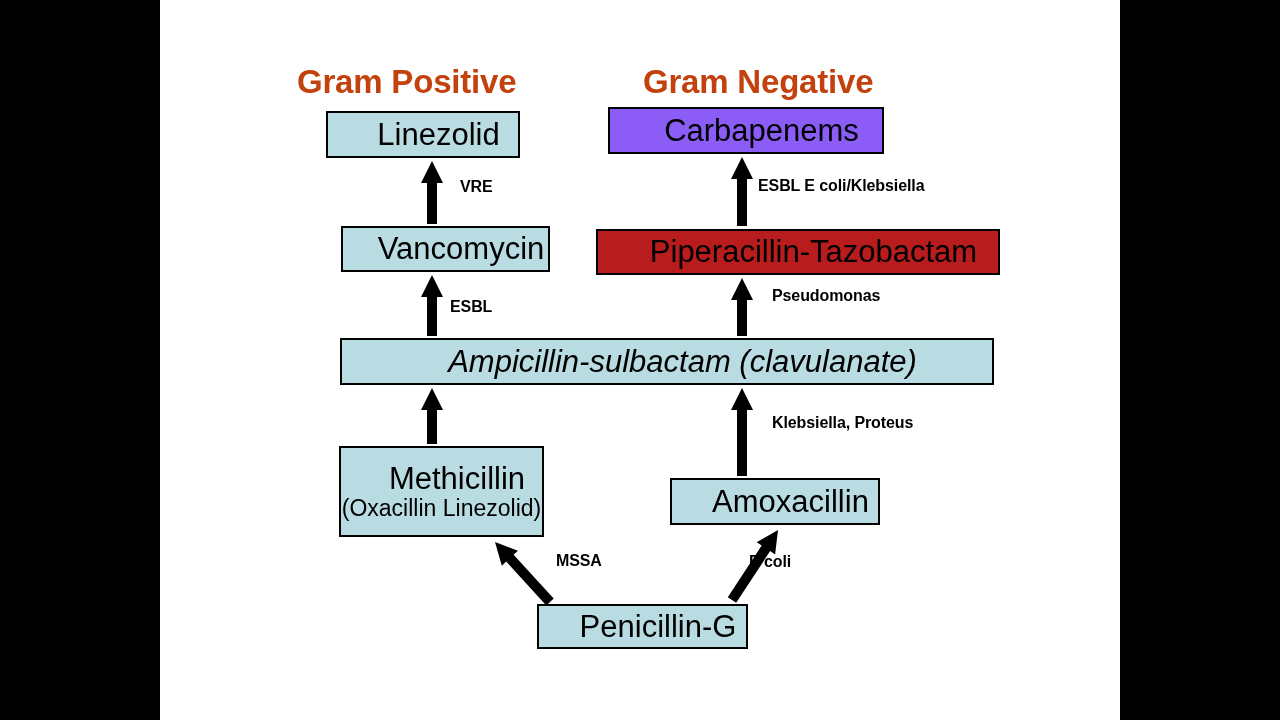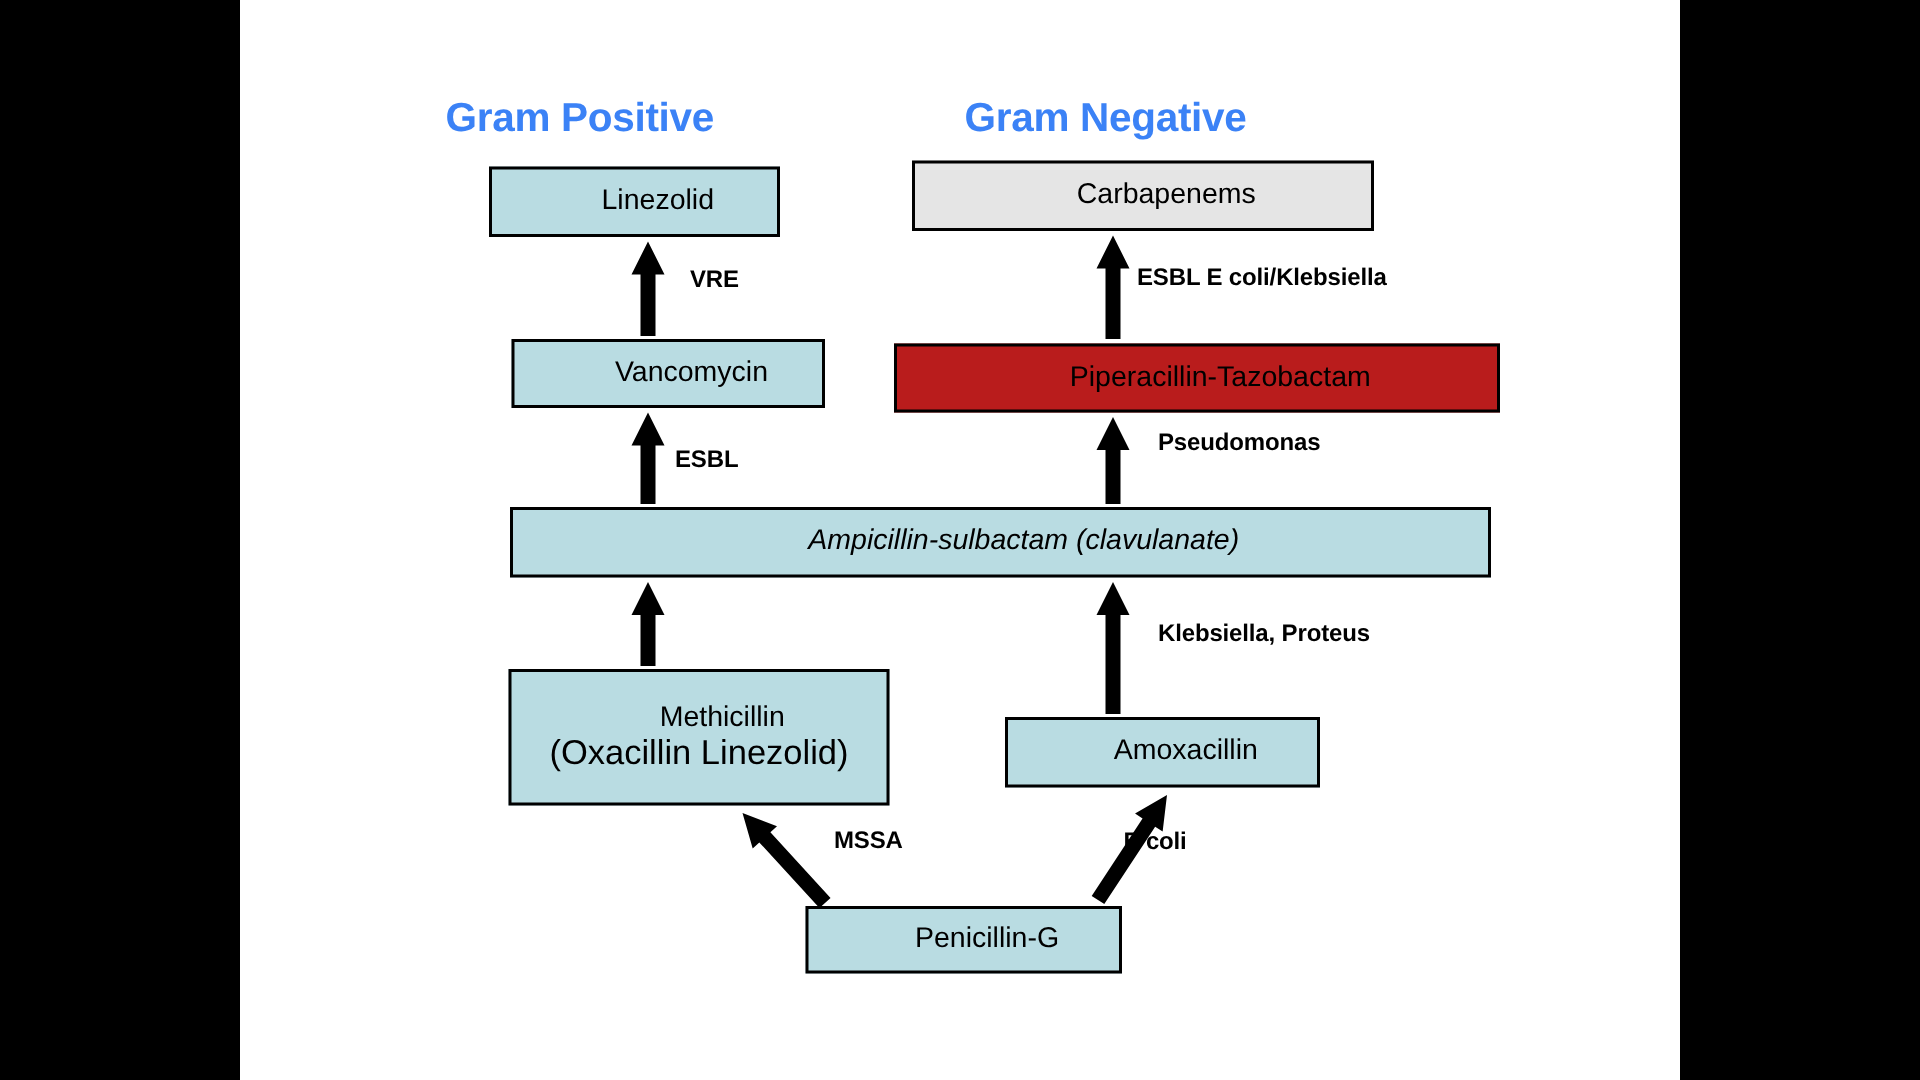--- a/index.html
+++ b/index.html
@@ -36,42 +36,42 @@
     height: 720px;
     background: #000000;
   }
   .pillar.left  { left: 0; }
   .pillar.right { left: 1120px; }
 
   
   .heading {
     position: absolute;
     font-weight: bold;
-    font-size: 27px;
-    color: #3b82f6;
+    font-size: 33px;
+    color: #c2410c;
     white-space: nowrap;
     letter-spacing: -0.2px;
   }
 
   
   .node {
     position: absolute;
     box-sizing: border-box;
     background: #b9dce2;
     border: 2px solid #000000;
     color: #000000;
     display: flex;
     flex-direction: column;
     align-items: center;
     justify-content: center;
     text-align: center;
     line-height: 1.08;
     white-space: nowrap;
   }
-  .node .line1 { font-size: 19px; margin-left: 31px; }
+  .node .line1 { font-size: 31px; margin-left: 31px; }
   .node .line2 { font-size: 23px; }
 
   
   .edge-label {
     position: absolute;
     font-weight: bold;
     font-size: 16px;
     color: #000000;
     white-space: nowrap;
     letter-spacing: -0.1px;
@@ -108,33 +108,33 @@
       </svg>
 
     <div id="headings-layer">
         <div class="heading" style="left: 137px; top: 63px;">Gram Positive</div>
         <div class="heading" style="left: 483px; top: 63px;">Gram Negative</div>
       </div>
     <div id="nodes-layer">
         <div class="node" style="left: 166px; top: 111px; width: 194px; height: 47px; background: rgb(185, 220, 226); border-color: rgb(0, 0, 0);">
           <div class="line1">Linezolid</div>
         </div>
-        <div class="node" style="left: 448px; top: 107px; width: 308px; height: 47px; background: #e5e5e5; border-color: rgb(0, 0, 0);">
+        <div class="node" style="left: 448px; top: 107px; width: 276px; height: 47px; background: #8b5cf6; border-color: rgb(0, 0, 0);">
           <div class="line1">Carbapenems</div>
         </div>
         <div class="node" style="left: 181px; top: 226px; width: 209px; height: 46px; background: rgb(185, 220, 226); border-color: rgb(0, 0, 0); align-items: center;">
           <div class="line1">Vancomycin</div>
         </div>
         <div class="node" style="left: 436px; top: 229px; width: 404px; height: 46px; background: #b91c1c; border-color: rgb(0, 0, 0);">
           <div class="line1">Piperacillin-Tazobactam</div>
         </div>
         <div class="node" style="left: 180px; top: 338px; width: 654px; height: 47px; background: rgb(185, 220, 226); border-color: rgb(0, 0, 0); font-style: italic;">
           <div class="line1">Ampicillin-sulbactam (clavulanate)</div>
         </div>
-        <div class="node" style="left: 179px; top: 446px; width: 254px; height: 91px; background: rgb(185, 220, 226); border-color: rgb(0, 0, 0);">
+        <div class="node" style="left: 179px; top: 446px; width: 205px; height: 91px; background: rgb(185, 220, 226); border-color: rgb(0, 0, 0);">
           <div class="line1">Methicillin</div>
           <div class="line2">(Oxacillin Linezolid)</div>
         </div>
         <div class="node" style="left: 510px; top: 478px; width: 210px; height: 47px; background: rgb(185, 220, 226); border-color: rgb(0, 0, 0); text-align: right;">
           <div class="line1">Amoxacillin</div>
         </div>
         <div class="node" style="left: 377px; top: 604px; width: 211px; height: 45px; background: rgb(185, 220, 226); border-color: rgb(0, 0, 0);">
           <div class="line1">Penicillin-G</div>
         </div>
       </div>

